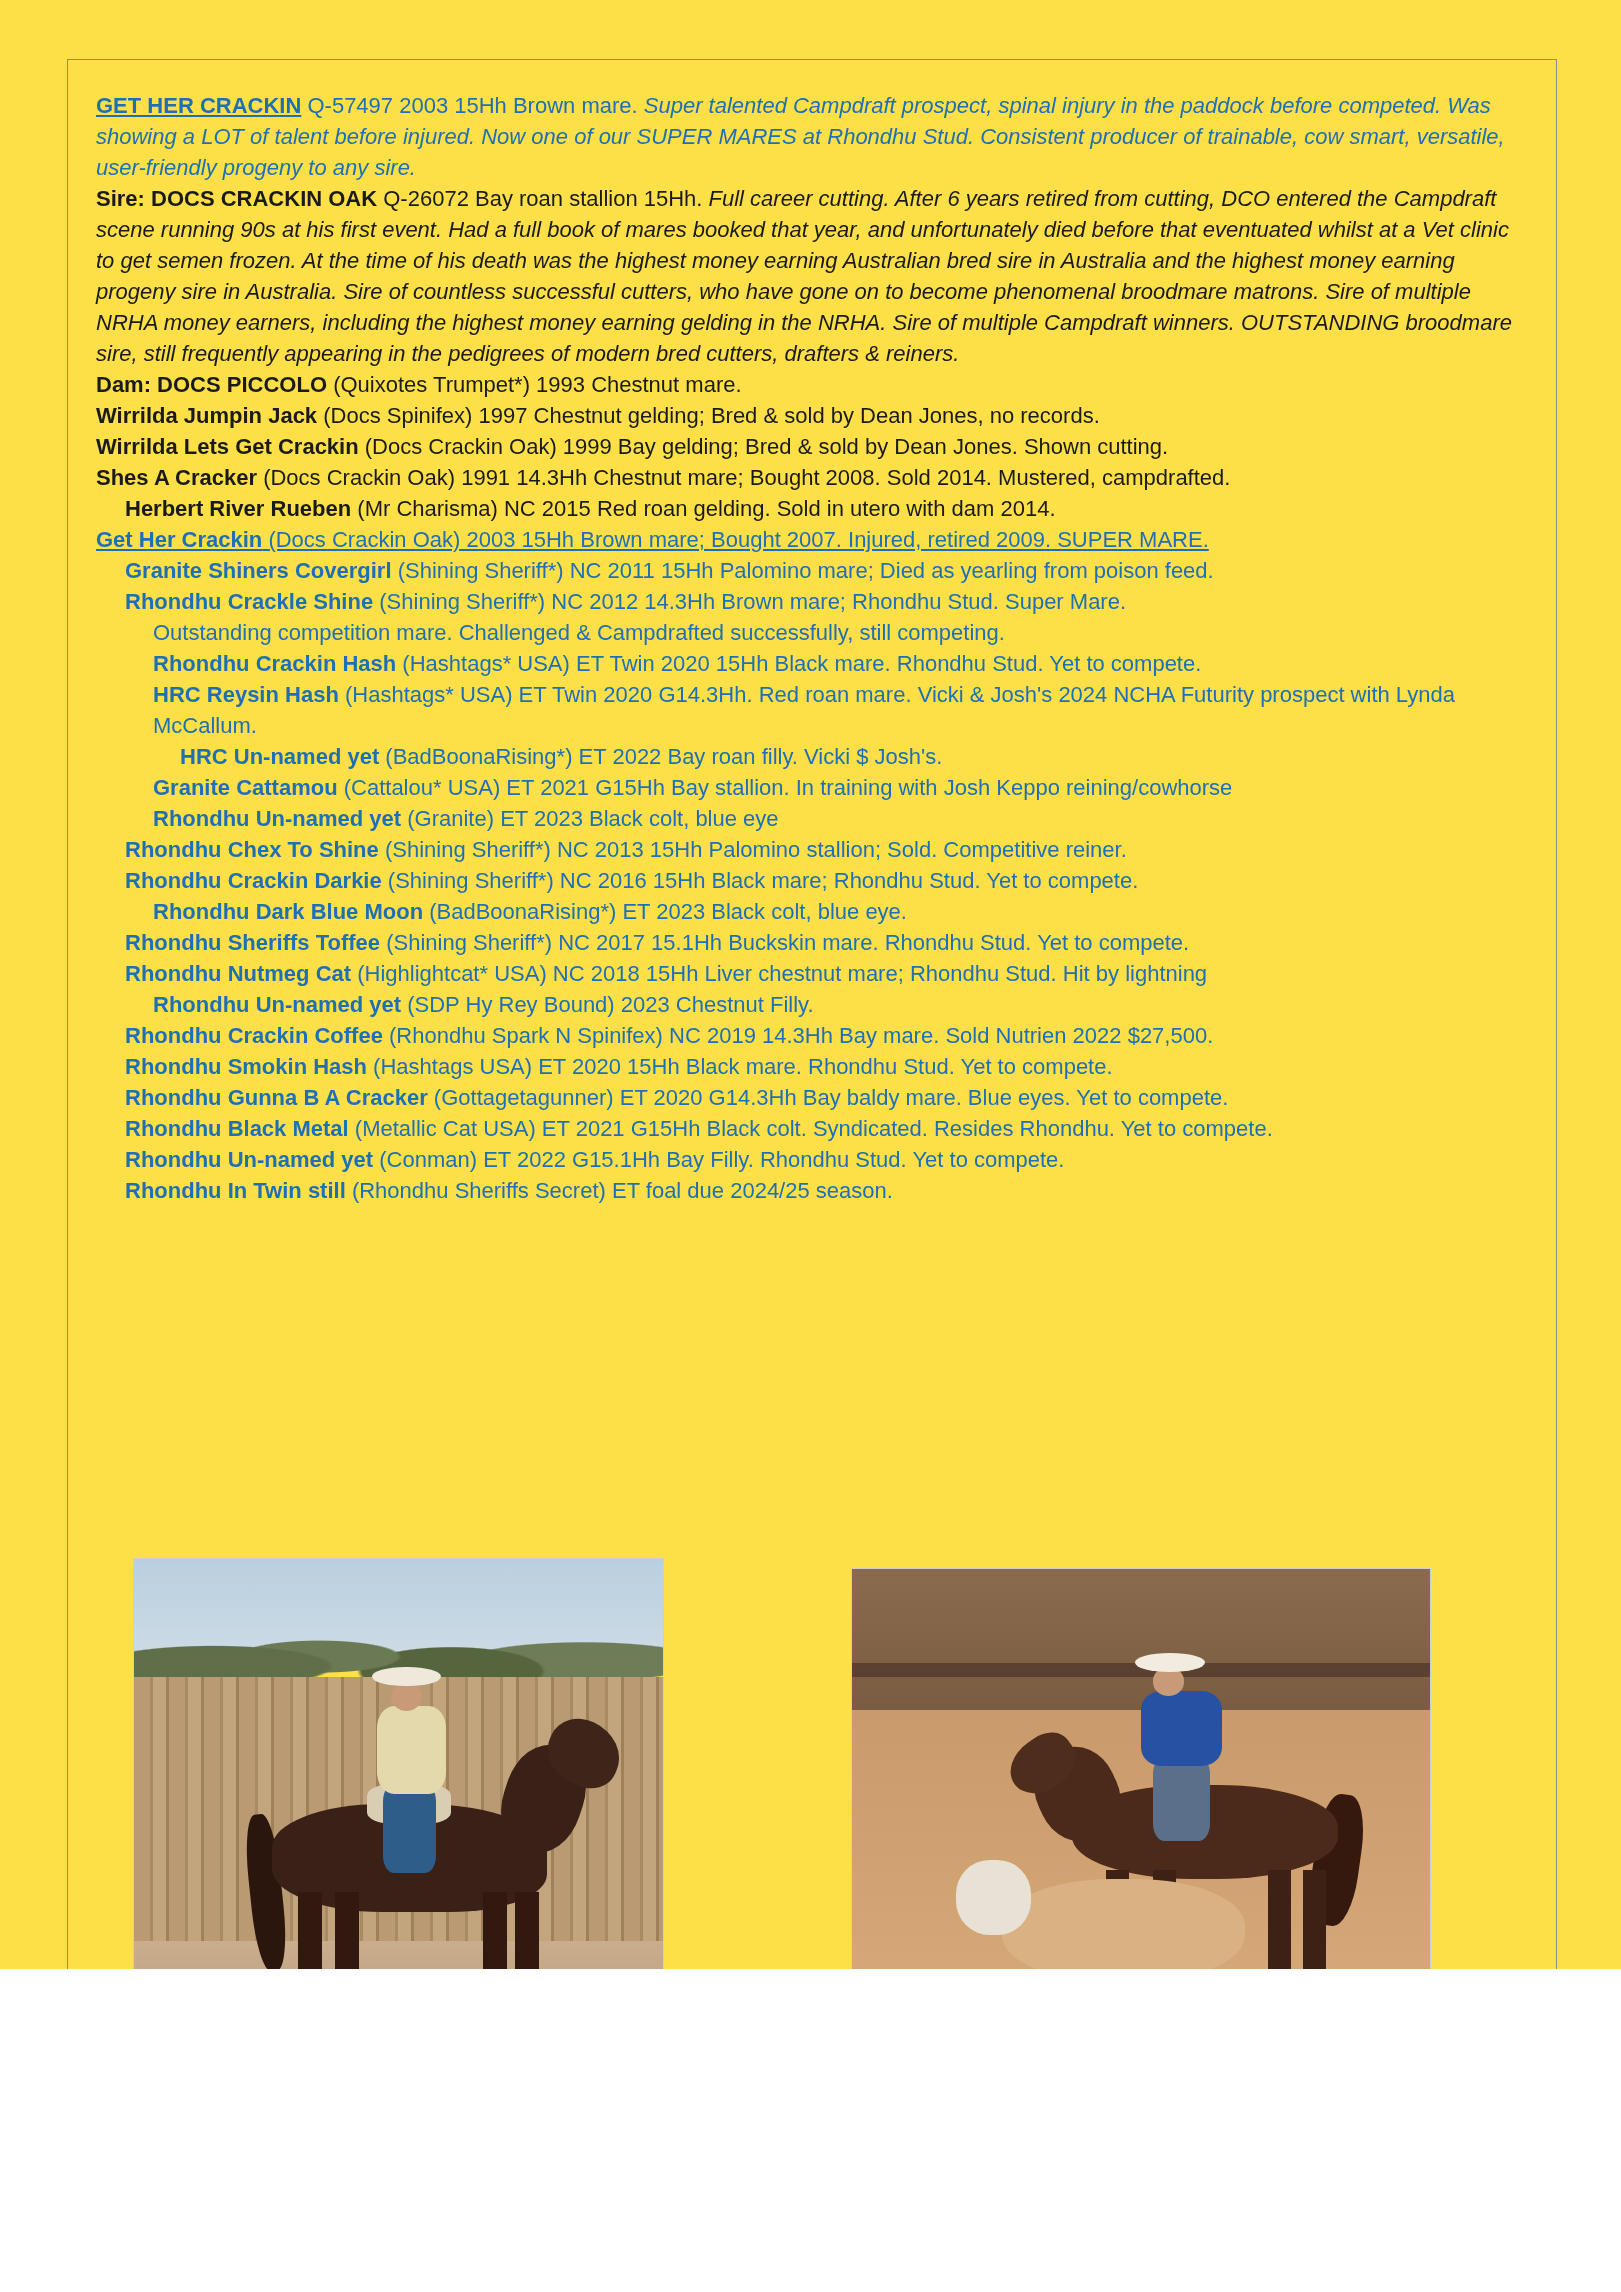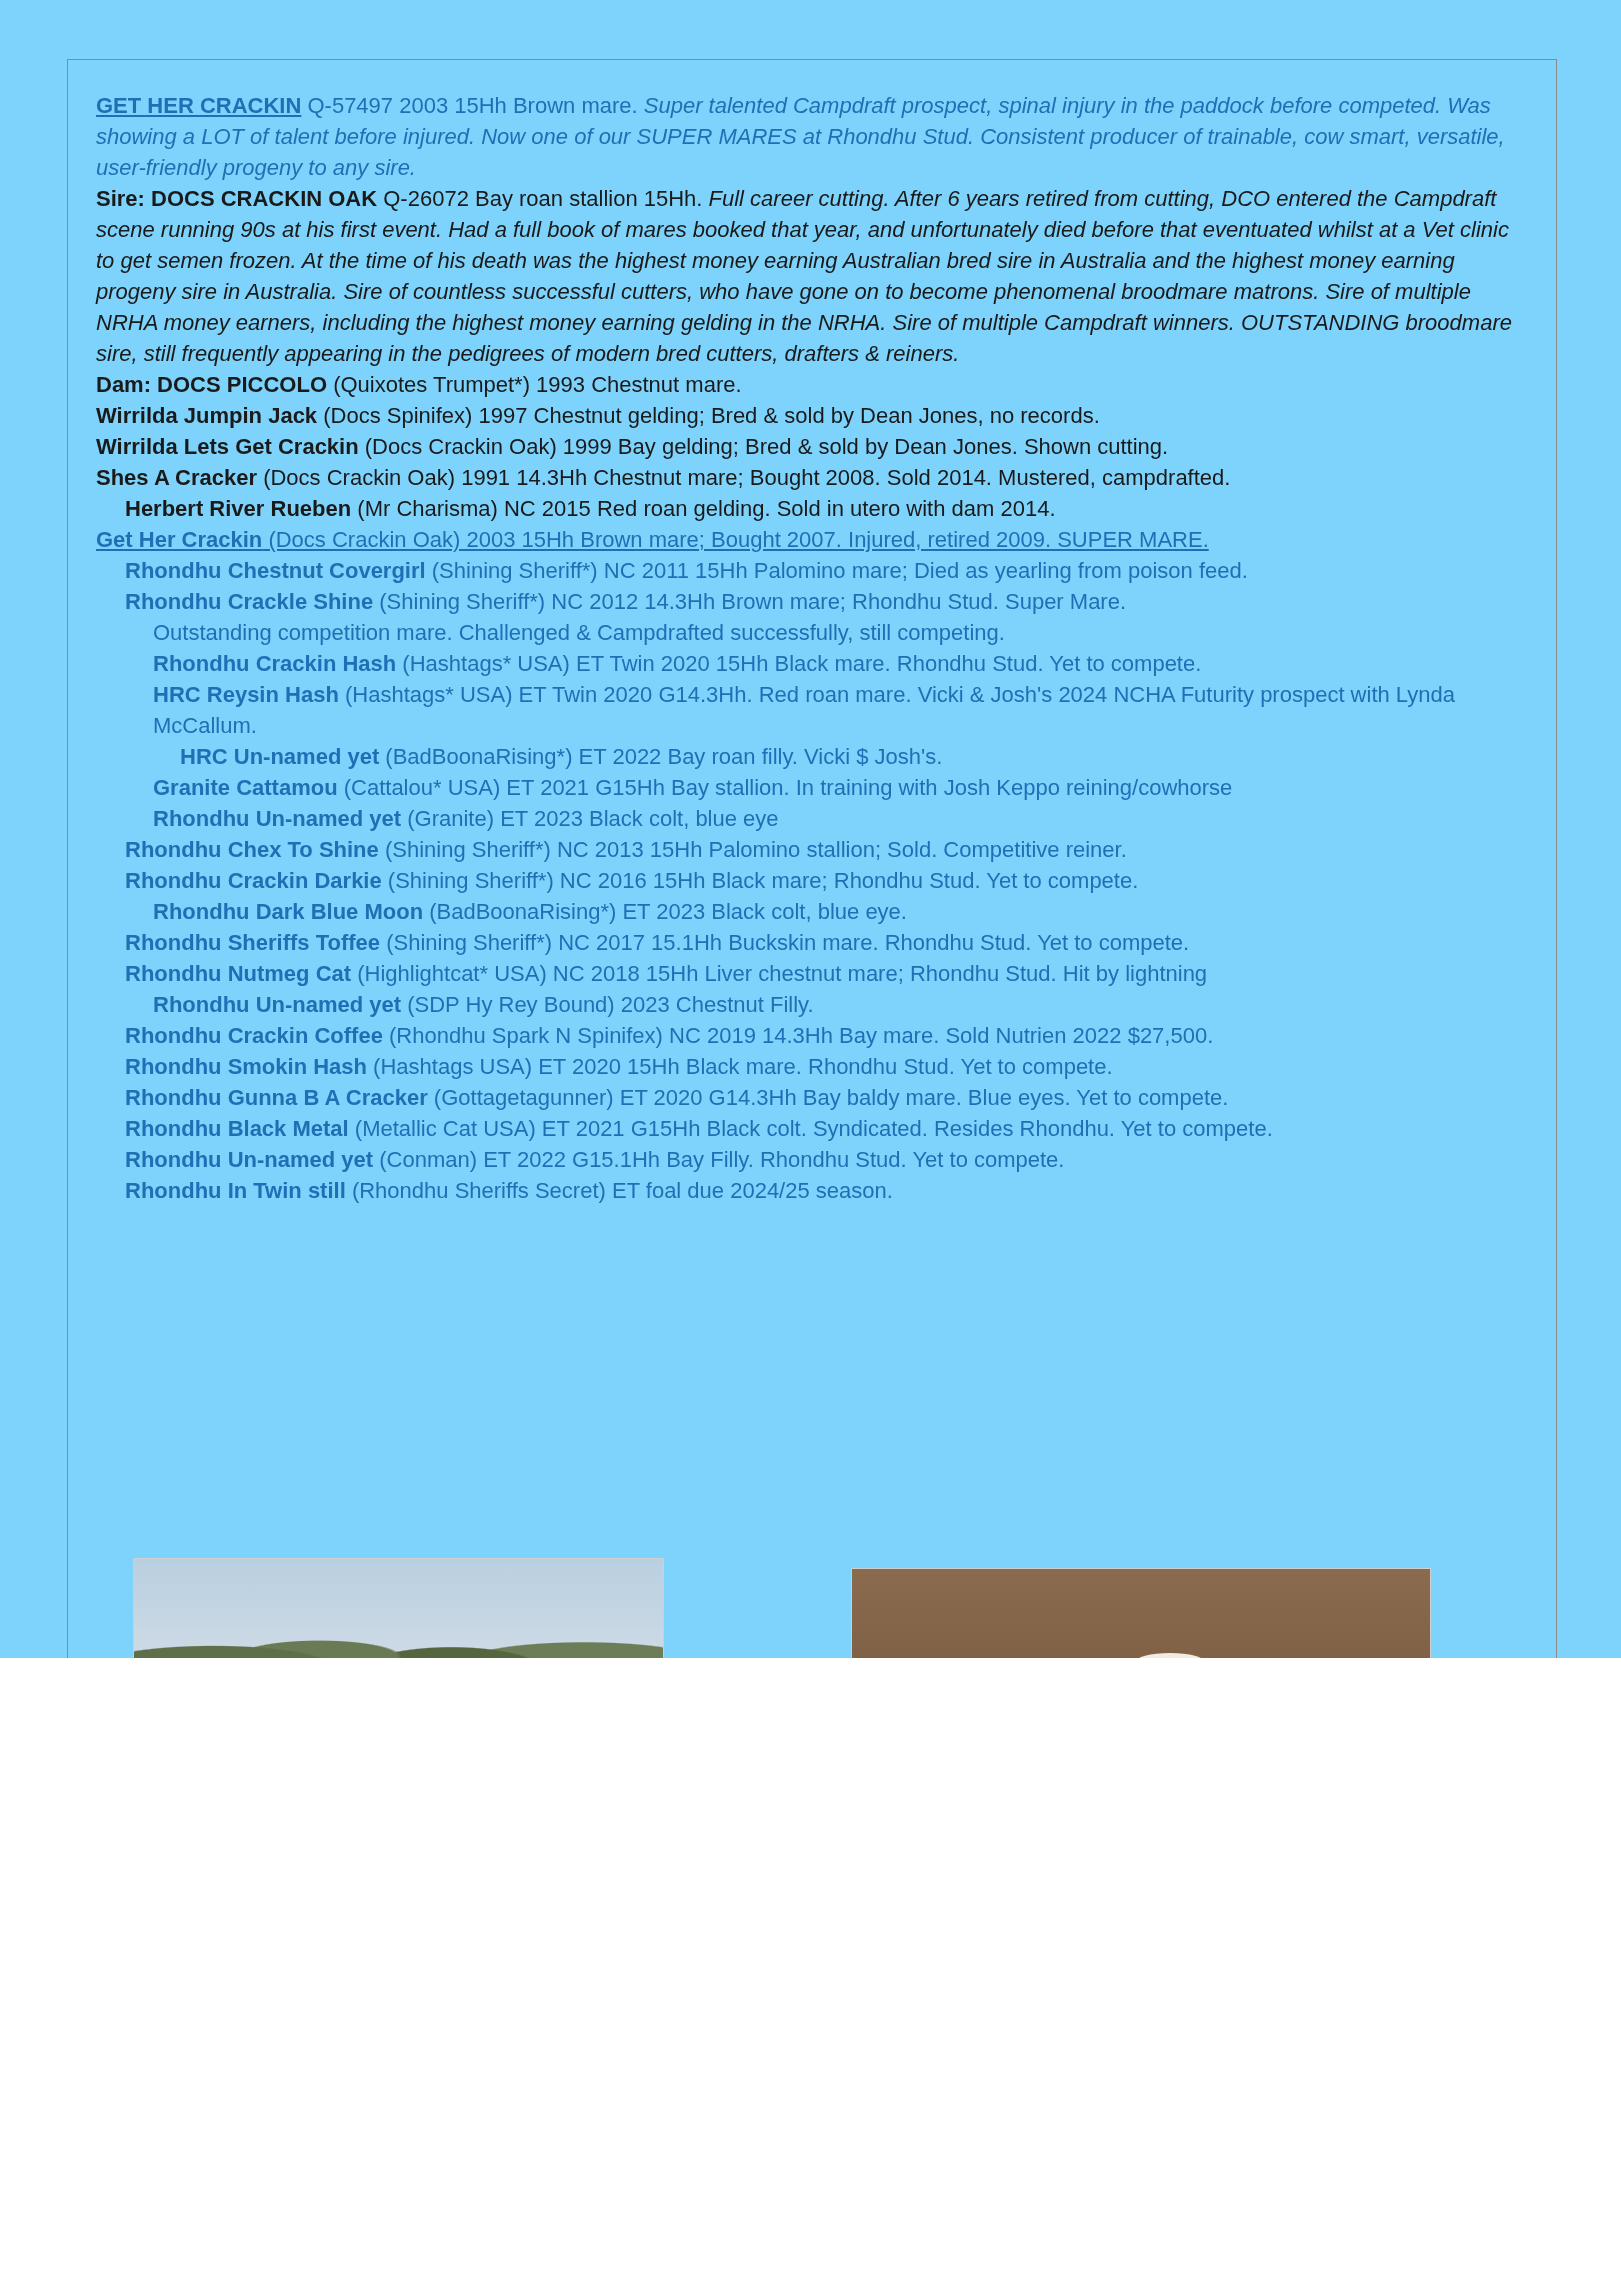--- a/index.html
+++ b/index.html
@@ -2,23 +2,23 @@
 <html><head>
 <meta charset="utf-8">
 <style>
   html, body {
     margin: 0;
     padding: 0;
     background: #ffffff;
   }
   .page {
     width: 1621px;
-    height: 1658px;
+    height: 1969px;
     position: relative;
-    background: #7dd3fc;
+    background: #fde047;
     box-sizing: border-box;
     font-family: "Liberation Sans", sans-serif;
   }
   .doc-border {
     position: absolute;
     left: 67px;
     top: 59px;
     width: 1490px;
     height: 2107px;
     border: 1px solid #8a8a8a;
@@ -165,21 +165,21 @@
     <p class="ln">
       <span class="b">Dam: DOCS PICCOLO</span><span> (Quixotes Trumpet*) 1993 Chestnut mare.</span>
     </p>
 
     <div id="progeny-list">
         <p class="ln"><span class="b ">Wirrilda Jumpin Jack</span><span class=""> (Docs Spinifex) 1997 Chestnut gelding; Bred &amp; sold by Dean Jones, no records.</span></p>
         <p class="ln"><span class="b ">Wirrilda Lets Get Crackin</span><span class=""> (Docs Crackin Oak) 1999 Bay gelding; Bred &amp; sold by Dean Jones. Shown cutting.</span></p>
         <p class="ln"><span class="b ">Shes A Cracker</span><span class=""> (Docs Crackin Oak) 1991 14.3Hh Chestnut mare; Bought 2008. Sold 2014. Mustered, campdrafted.</span></p>
         <p class="ln indent1"><span class="b ">Herbert River Rueben</span><span class=""> (Mr Charisma) NC 2015 Red roan gelding. Sold in utero with dam 2014.</span></p>
         <p class="ln"><span class="b blue u">Get Her Crackin</span><span class="blue u"> (Docs Crackin Oak) 2003 15Hh Brown mare; Bought 2007. Injured, retired 2009. SUPER MARE.</span></p>
-        <p class="ln indent1"><span class="b blue">Rhondhu Chestnut Covergirl</span><span class="blue"> (Shining Sheriff*) NC 2011 15Hh Palomino mare; Died as yearling from poison feed.</span></p>
+        <p class="ln indent1"><span class="b blue">Granite Shiners Covergirl</span><span class="blue"> (Shining Sheriff*) NC 2011 15Hh Palomino mare; Died as yearling from poison feed.</span></p>
         <p class="ln indent1"><span class="b blue">Rhondhu Crackle Shine</span><span class="blue"> (Shining Sheriff*) NC 2012 14.3Hh Brown mare; Rhondhu Stud. Super Mare.</span></p>
         <p class="ln indent2"><span class="blue">Outstanding competition mare. Challenged &amp; Campdrafted successfully, still competing.</span></p>
         <p class="ln indent2"><span class="b blue">Rhondhu Crackin Hash</span><span class="blue"> (Hashtags* USA) ET Twin 2020 15Hh Black mare. Rhondhu Stud. Yet to compete.</span></p>
         <p class="ln indent2"><span class="b blue">HRC Reysin Hash</span><span class="blue"> (Hashtags* USA) ET Twin 2020 G14.3Hh. Red roan mare. Vicki &amp; Josh's 2024 NCHA Futurity prospect with Lynda McCallum.</span></p>
         <p class="ln indent3"><span class="b blue">HRC Un-named yet</span><span class="blue"> (BadBoonaRising*) ET 2022 Bay roan filly. Vicki $ Josh's.</span></p>
         <p class="ln indent2"><span class="b blue">Granite Cattamou</span><span class="blue"> (Cattalou* USA) ET 2021 G15Hh Bay stallion. In training with Josh Keppo reining/cowhorse</span></p>
         <p class="ln indent2"><span class="b blue">Rhondhu Un-named yet</span><span class="blue"> (Granite) ET 2023 Black colt, blue eye</span></p>
         <p class="ln indent1"><span class="b blue">Rhondhu Chex To Shine</span><span class="blue"> (Shining Sheriff*) NC 2013 15Hh Palomino stallion; Sold. Competitive reiner.</span></p>
         <p class="ln indent1"><span class="b blue">Rhondhu Crackin Darkie</span><span class="blue"> (Shining Sheriff*) NC 2016 15Hh Black mare; Rhondhu Stud. Yet to compete.</span></p>
         <p class="ln indent2"><span class="b blue">Rhondhu Dark Blue Moon</span><span class="blue"> (BadBoonaRising*) ET 2023 Black colt, blue eye.</span></p>

